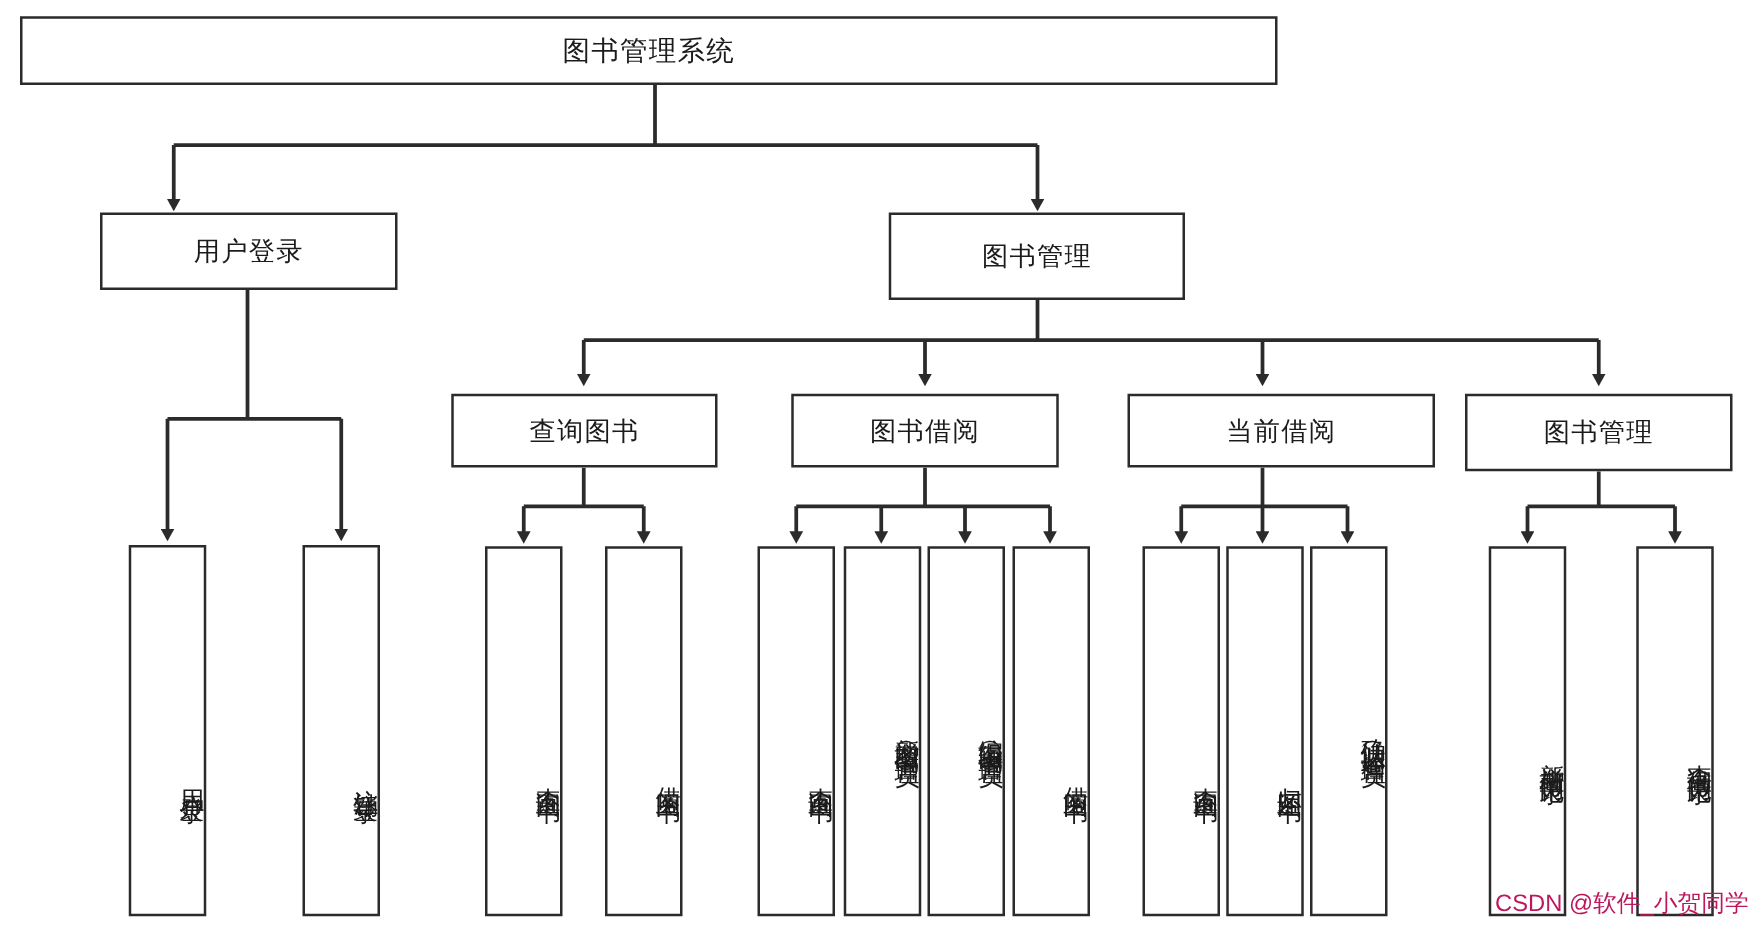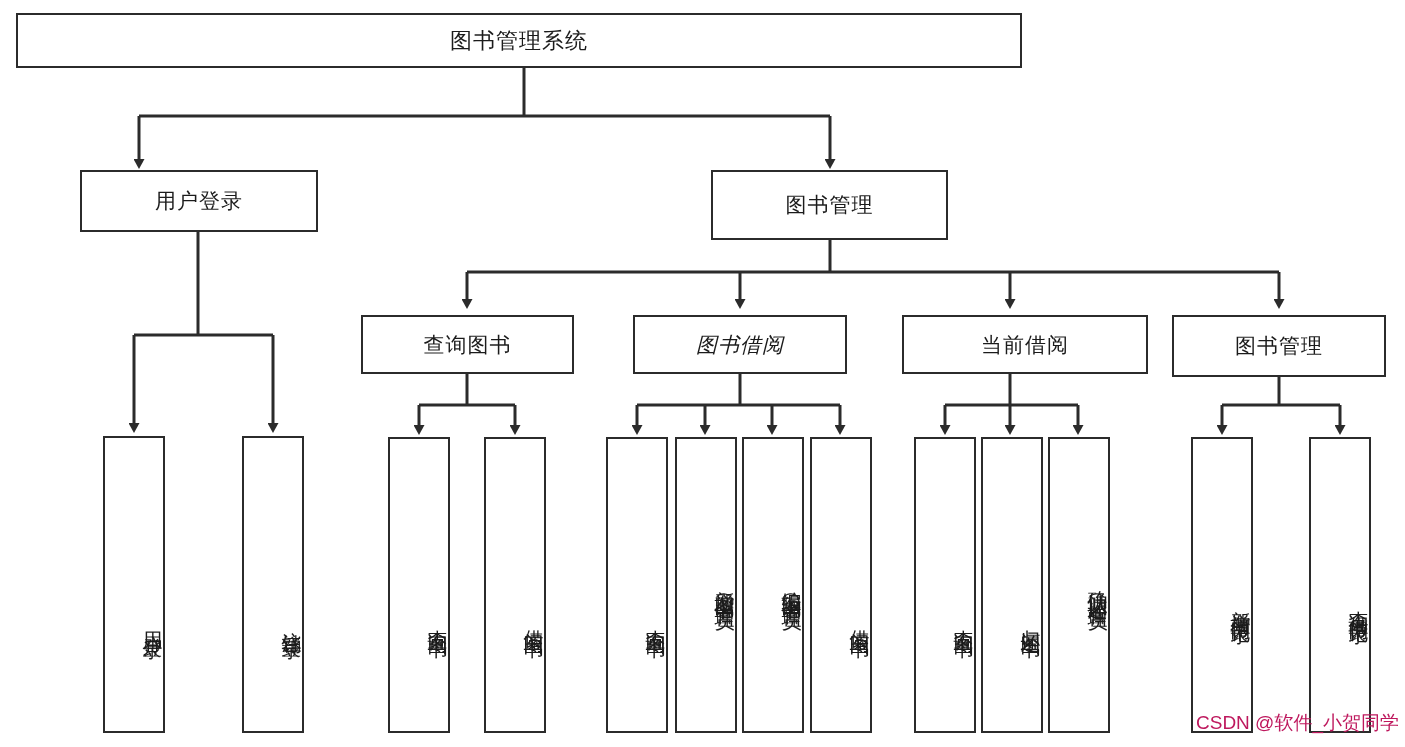--- a/index.html
+++ b/index.html
@@ -113,21 +113,21 @@
   <div class="node horiz" style="left:80px;top:170px;width:238px;height:62px;">
     <span>用户登录</span>
   </div>
   <div class="node horiz" style="left:711px;top:170px;width:237px;height:70px;">
     <span>图书管理</span>
   </div>
 
   <div class="node horiz" style="left:361px;top:315px;width:213px;height:59px;">
     <span>查询图书</span>
   </div>
-  <div class="node horiz" style="left:633px;top:315px;width:214px;height:59px;font-style:italic;">
+  <div class="node horiz" style="left:633px;top:315px;width:214px;height:59px;">
     <span>图书借阅</span>
   </div>
   <div class="node horiz" style="left:902px;top:315px;width:246px;height:59px;">
     <span>当前借阅</span>
   </div>
   <div class="node horiz" style="left:1172px;top:315px;width:214px;height:62px;">
     <span>图书管理</span>
   </div>
 
   <div class="node vert" style="left:103px;top:436px;width:62px;height:297px;padding-top:75px;">

